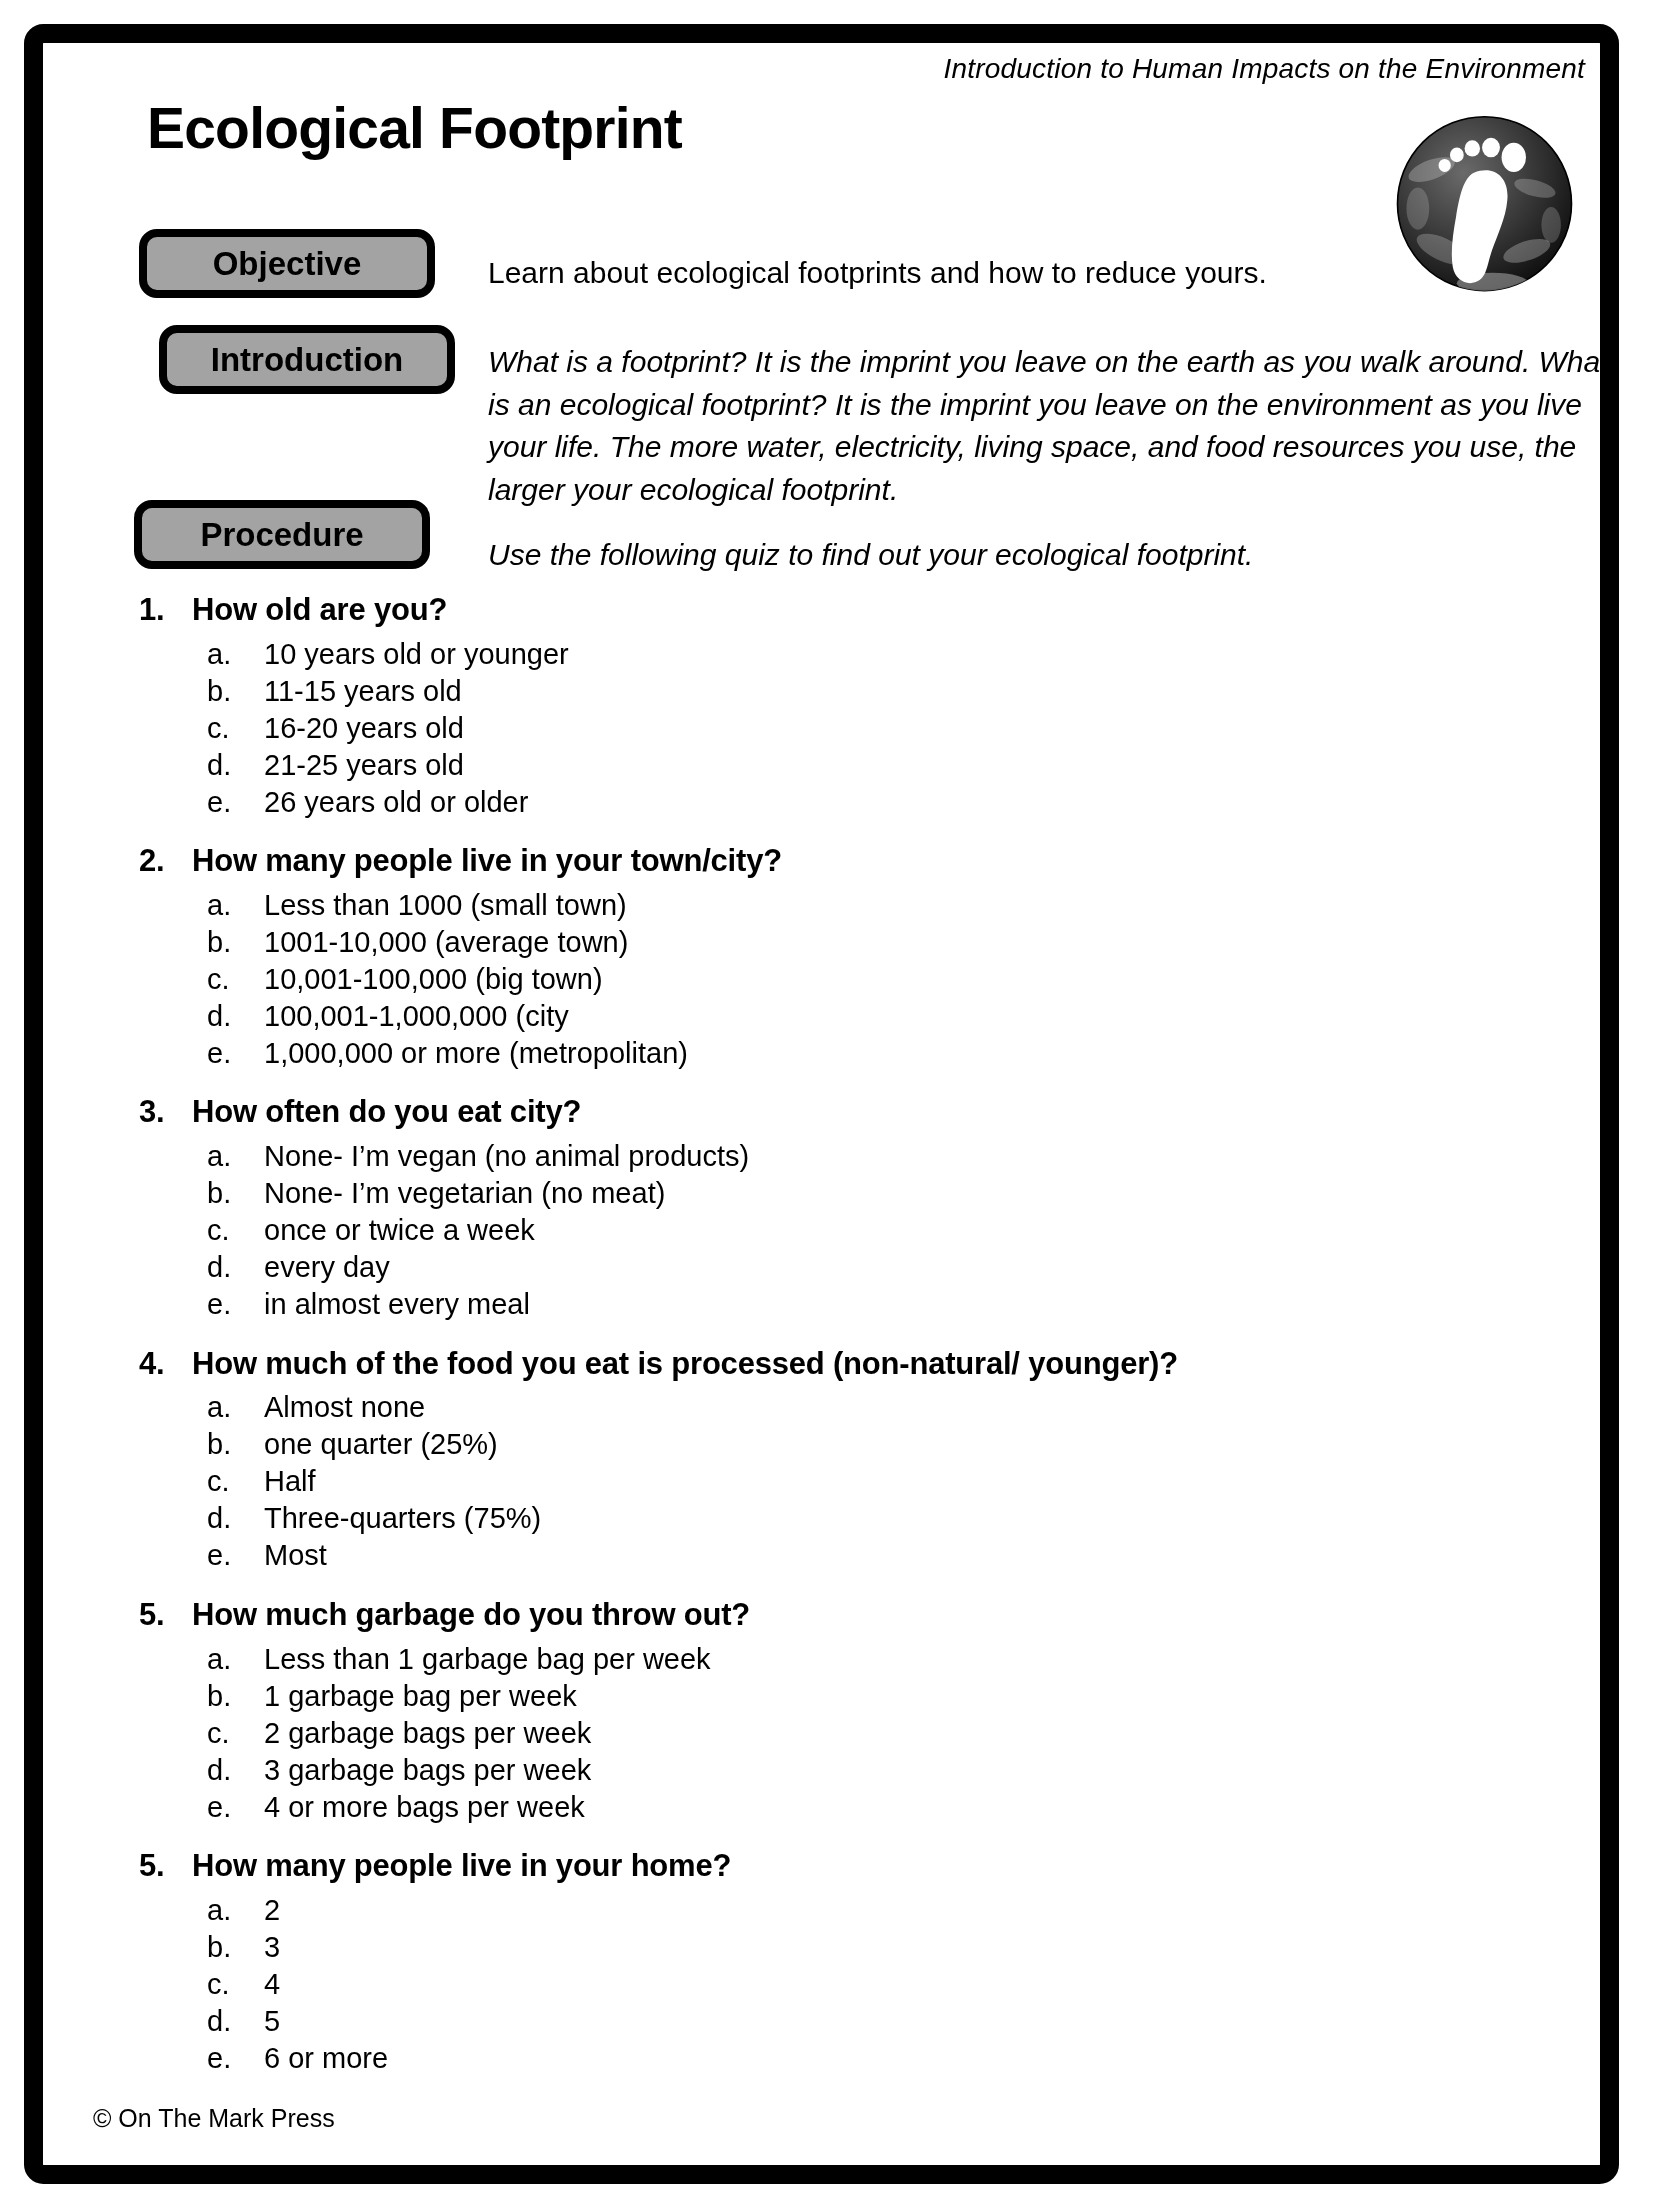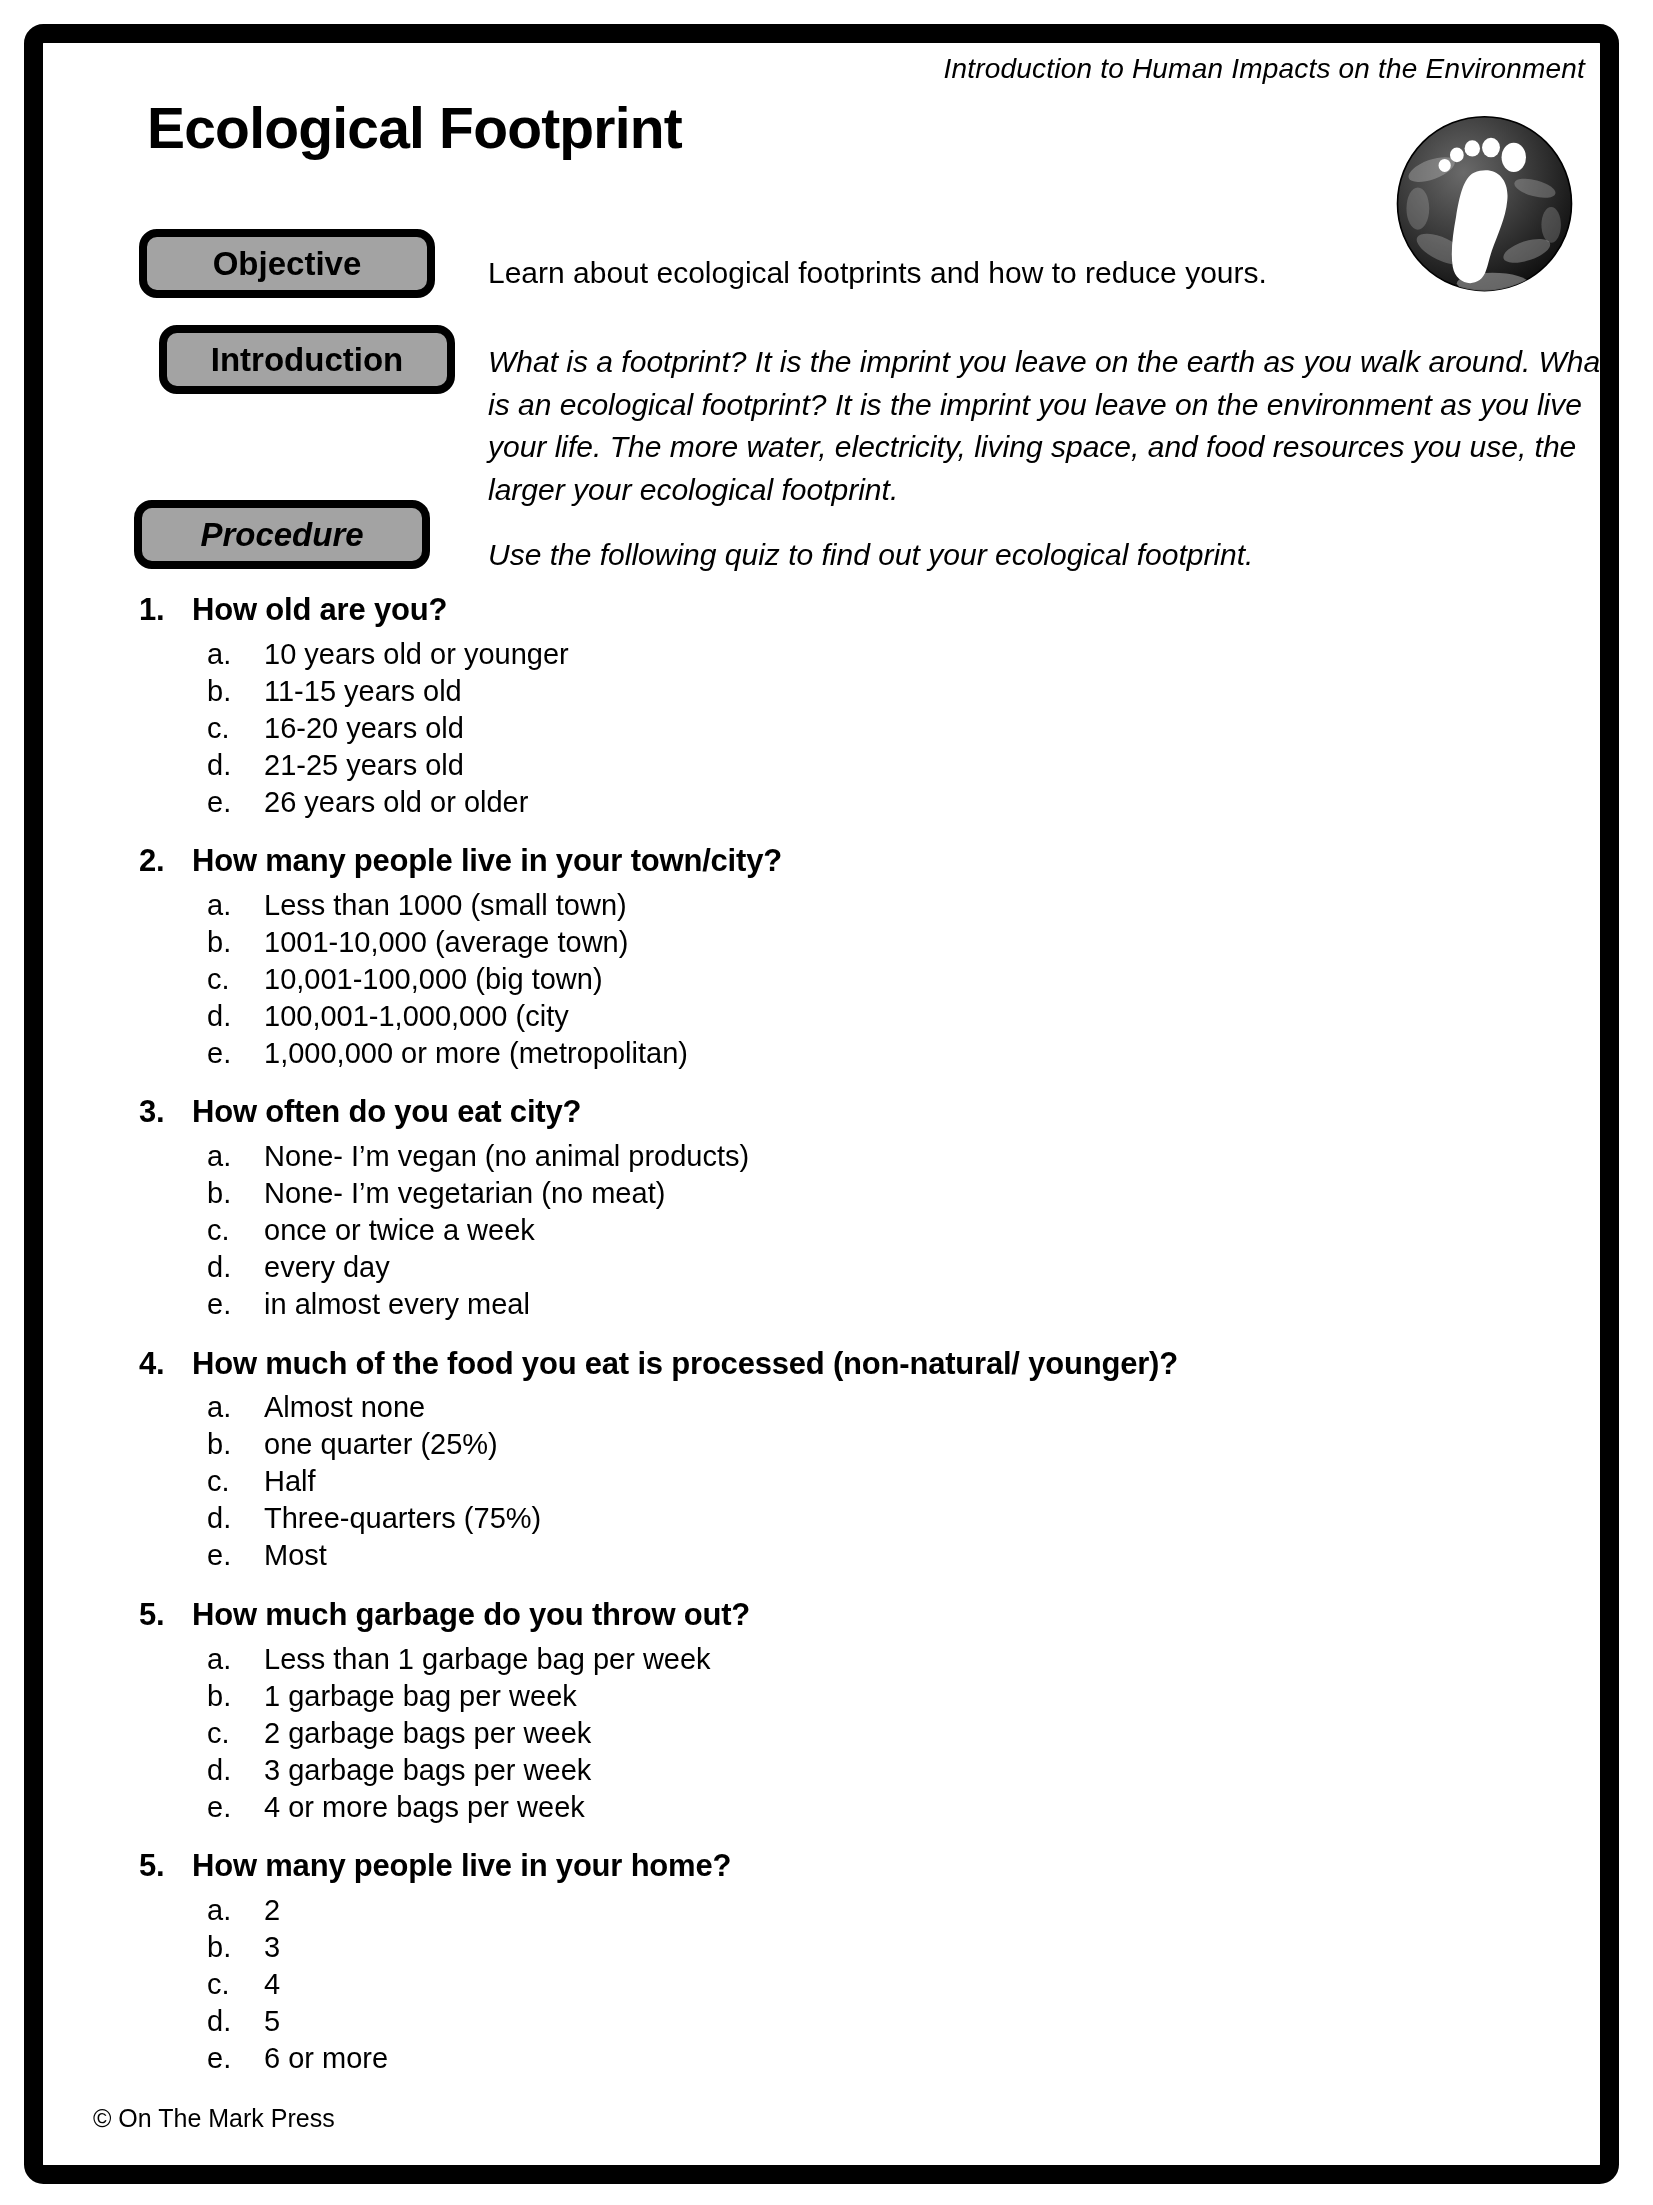--- a/index.html
+++ b/index.html
@@ -25,21 +25,21 @@
   .logo svg { display:block; }
 
   .section-box {
     position:absolute; width:296px; height:69px; box-sizing:border-box;
     border:8px solid #000; border-radius:18px; background:#a3a3a3;
     display:flex; align-items:center; justify-content:center;
     font-size:33px; font-weight:bold;
   }
   .box-objective   { left:139px; top:229px; }
   .box-introduction{ left:139px; top:325px;margin-left:20px; }
-  .box-procedure   { left:134px; top:500px;font-style:italic; }
+  .box-procedure   { left:134px; top:500px; }
 
   .section-text { position:absolute; margin:12px; font-size:30px; line-height:1.42; }
   .text-objective    { left:476px; top:240px; width:1017px; }
   .text-introduction { left:476px; top:329px; width:1126px; font-style:italic; }
   .text-procedure    { left:476px; top:522px; width:1050px; font-style:italic; }
 
   .quiz { position:absolute; left:139px; top:592px; width:1397px; }
   .question { margin-bottom:22.6px; }
   .q-heading {
     display:flex; font-size:31px; font-weight:bold;

